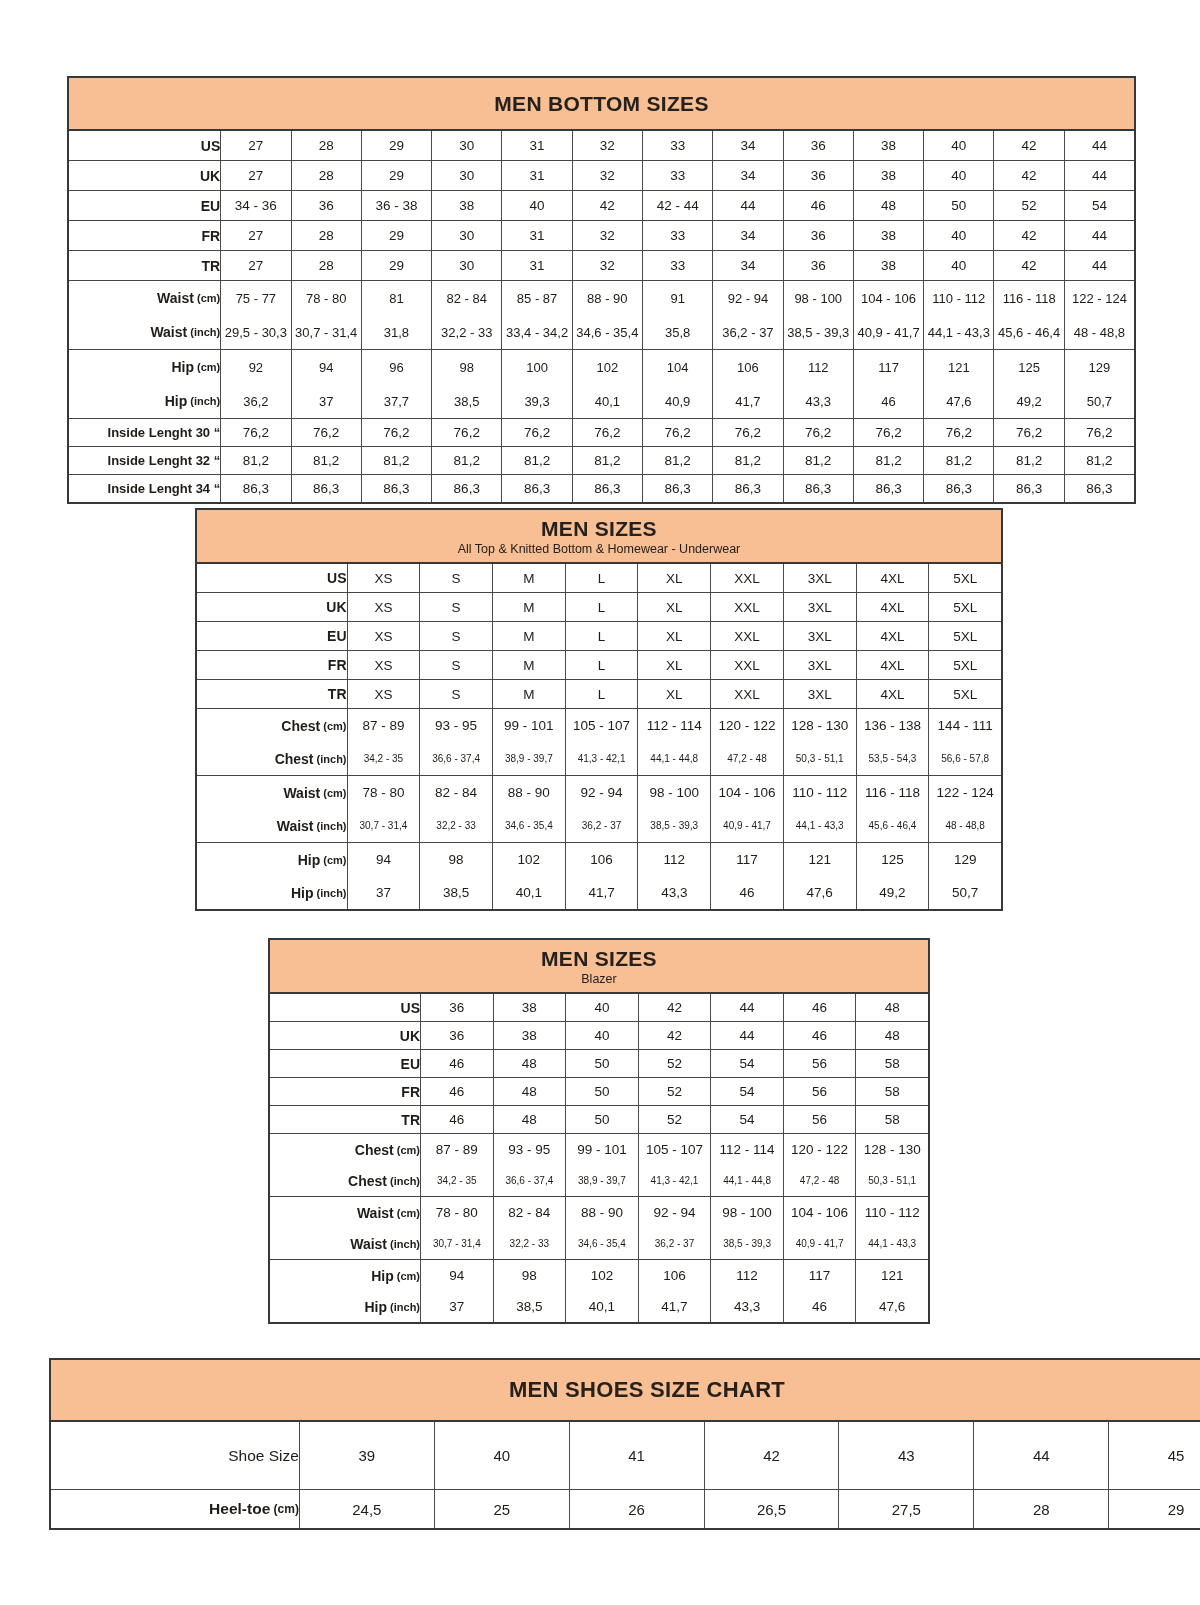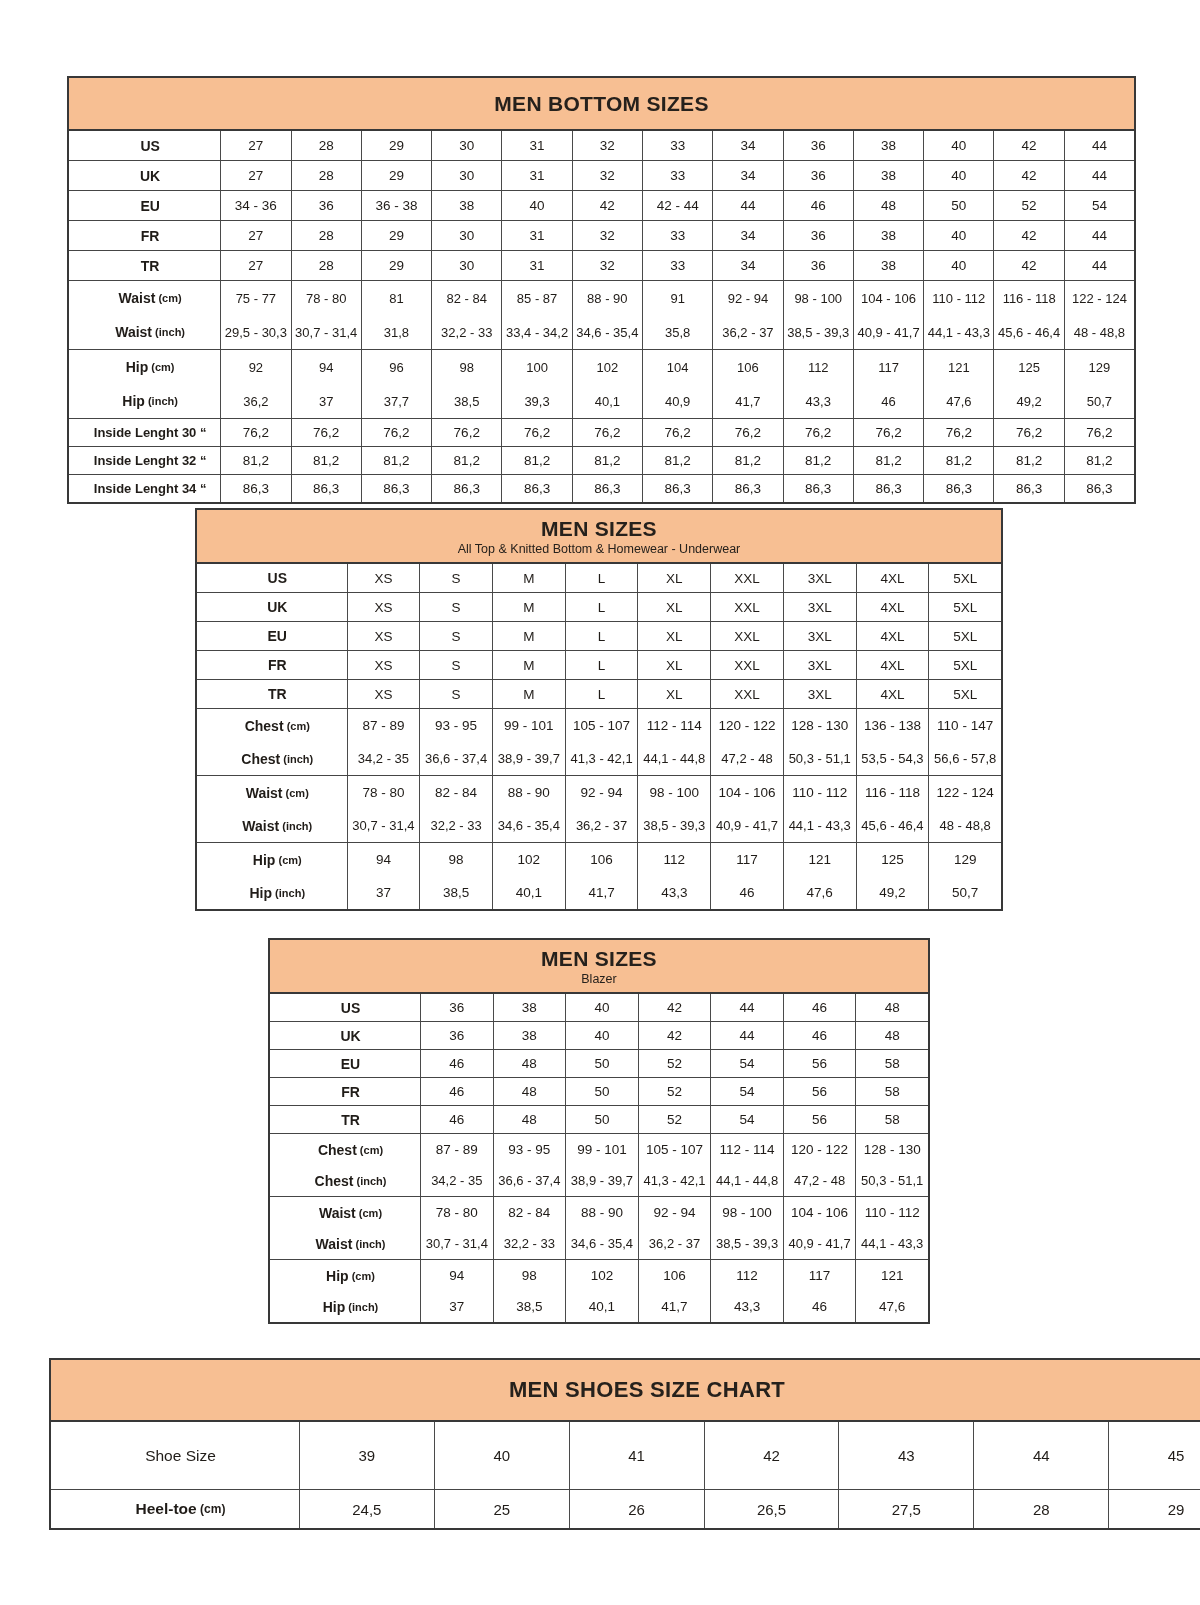--- a/index.html
+++ b/index.html
@@ -17,26 +17,26 @@
   .title-main{font-weight:700;font-size:21px;letter-spacing:.3px;color:#26211c}
   .title-sub{font-weight:400;font-size:12.5px;color:#26211c}
   .section ~ .section{border-top:1.5px solid #454545}
   .row{display:flex;align-items:stretch}
   .cell{
     flex:1 1 0;display:flex;align-items:center;justify-content:center;
     font-size:13.5px;white-space:nowrap;overflow:hidden;
     border-left:1.4px solid #4a4a4a;
   }
   .labelcell{
-    flex:0 0 var(--labw);justify-content:center;padding-left:11px;
+    flex:0 0 var(--labw);justify-content:flex-end;padding-left:11px;
     font-weight:700;border-left:none;
   }
   .lab-main{font-size:14px}
   .lab-unit{font-size:11px;font-weight:700}
-  .row.small .cell{font-size:13px}
+  .row.small .cell{font-size:10px}
   .row.small .labelcell{font-size:14px}
   .row.boldvals .cell{font-weight:400;font-size:16px}
 
   
   #t1{left:67px;top:76px;width:1069px;--labw:14.2%}
   #t1 .tbl-title{height:53px}
   #t1 .row{height:29px}
   #t1 .section.multi .row{height:34px}
   #t1 .section[data-si="7"] .row,
   #t1 .section[data-si="8"] .row,
@@ -409,21 +409,21 @@
           <span class="lab-unit">&nbsp;(cm)</span>
         </div>
         <div class="cell">87 - 89</div>
         <div class="cell">93 - 95</div>
         <div class="cell">99 - 101</div>
         <div class="cell">105 - 107</div>
         <div class="cell">112 - 114</div>
         <div class="cell">120 - 122</div>
         <div class="cell">128 - 130</div>
         <div class="cell">136 - 138</div>
-        <div class="cell">110 - 147</div>
+        <div class="cell">144 - 111</div>
       </div>
       <div class="row small">
         <div class="cell labelcell">
           <span class="lab-main">Chest</span>
           <span class="lab-unit">&nbsp;(inch)</span>
         </div>
         <div class="cell">34,2 - 35</div>
         <div class="cell">36,6 - 37,4</div>
         <div class="cell">38,9 - 39,7</div>
         <div class="cell">41,3 - 42,1</div>

